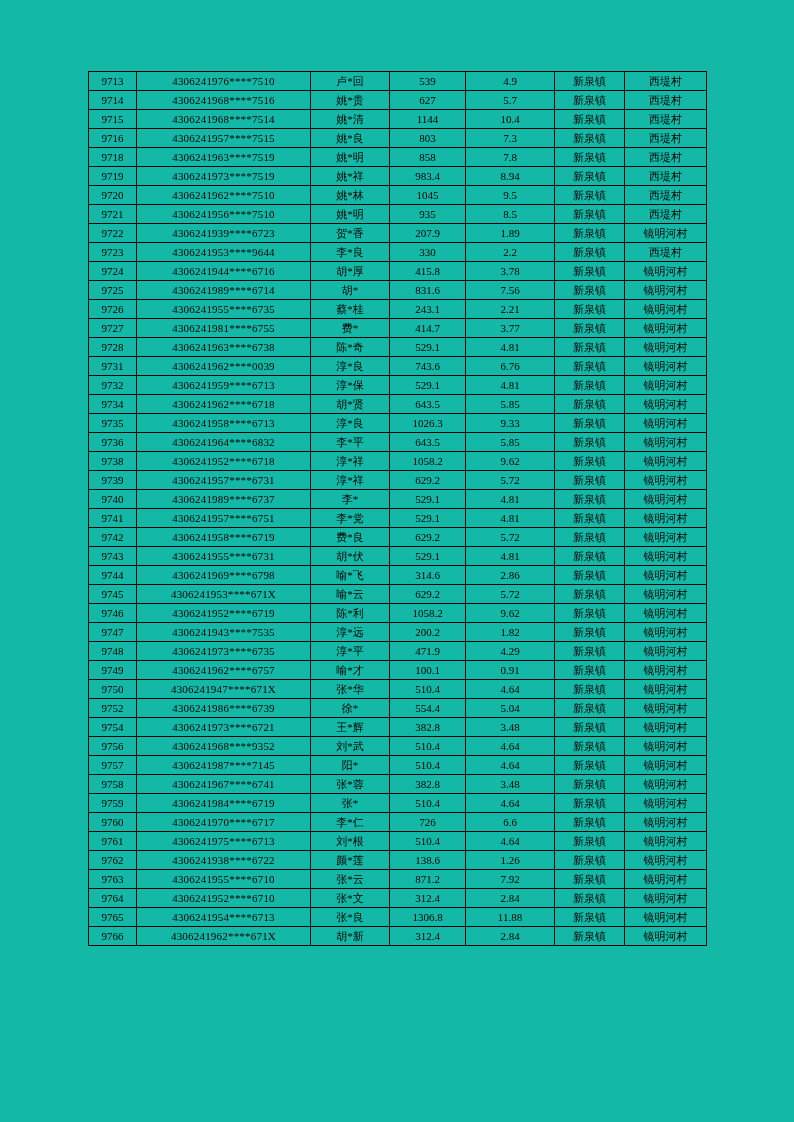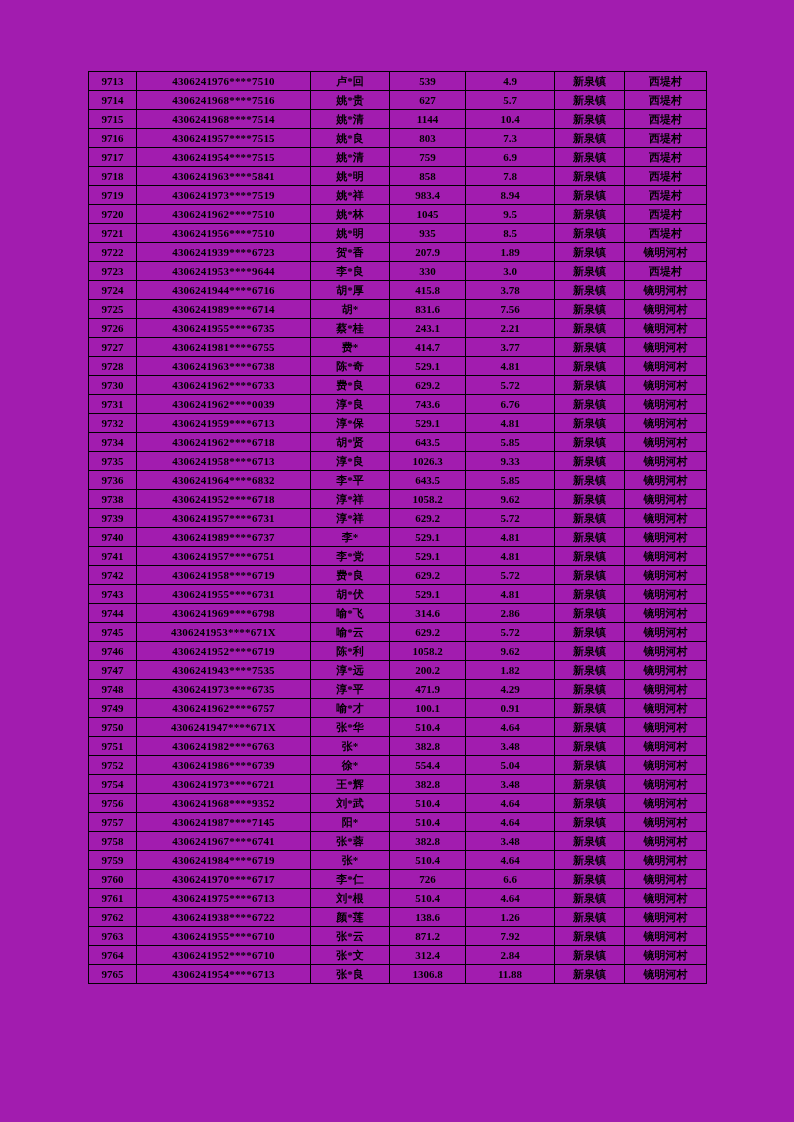--- a/index.html
+++ b/index.html
@@ -4,25 +4,24 @@
 <style>
   html, body {
     margin: 0;
     padding: 0;
     background: #ffffff;
   }
   .page {
     position: relative;
     width: 794px;
     height: 1122px;
-    background: #a21caf;
+    background: #14b8a6;
     font-family: "Liberation Serif", "DejaVu Serif", serif;
     color: #000000;
     overflow: hidden;
-    font-weight: bold;
   }
   table.records {
     position: absolute;
     left: 88px;
     top: 71px;
     width: 618px;
     border-collapse: collapse;
     table-layout: fixed;
   }
   table.records td {
@@ -85,31 +84,22 @@
         <tr>
           <td class="col-seq">9716</td>
           <td class="col-id">4306241957****7515</td>
           <td class="col-name">姚*良</td>
           <td class="col-amount">803</td>
           <td class="col-area">7.3</td>
           <td class="col-town">新泉镇</td>
           <td class="col-village">西堤村</td>
         </tr>
         <tr>
-          <td class="col-seq">9717</td>
-          <td class="col-id">4306241954****7515</td>
-          <td class="col-name">姚*清</td>
-          <td class="col-amount">759</td>
-          <td class="col-area">6.9</td>
-          <td class="col-town">新泉镇</td>
-          <td class="col-village">西堤村</td>
-        </tr>
-        <tr>
           <td class="col-seq">9718</td>
-          <td class="col-id">4306241963****5841</td>
+          <td class="col-id">4306241963****7519</td>
           <td class="col-name">姚*明</td>
           <td class="col-amount">858</td>
           <td class="col-area">7.8</td>
           <td class="col-town">新泉镇</td>
           <td class="col-village">西堤村</td>
         </tr>
         <tr>
           <td class="col-seq">9719</td>
           <td class="col-id">4306241973****7519</td>
           <td class="col-name">姚*祥</td>
@@ -143,21 +133,21 @@
           <td class="col-amount">207.9</td>
           <td class="col-area">1.89</td>
           <td class="col-town">新泉镇</td>
           <td class="col-village">镜明河村</td>
         </tr>
         <tr>
           <td class="col-seq">9723</td>
           <td class="col-id">4306241953****9644</td>
           <td class="col-name">李*良</td>
           <td class="col-amount">330</td>
-          <td class="col-area">3.0</td>
+          <td class="col-area">2.2</td>
           <td class="col-town">新泉镇</td>
           <td class="col-village">西堤村</td>
         </tr>
         <tr>
           <td class="col-seq">9724</td>
           <td class="col-id">4306241944****6716</td>
           <td class="col-name">胡*厚</td>
           <td class="col-amount">415.8</td>
           <td class="col-area">3.78</td>
           <td class="col-town">新泉镇</td>
@@ -193,29 +183,20 @@
         <tr>
           <td class="col-seq">9728</td>
           <td class="col-id">4306241963****6738</td>
           <td class="col-name">陈*奇</td>
           <td class="col-amount">529.1</td>
           <td class="col-area">4.81</td>
           <td class="col-town">新泉镇</td>
           <td class="col-village">镜明河村</td>
         </tr>
         <tr>
-          <td class="col-seq">9730</td>
-          <td class="col-id">4306241962****6733</td>
-          <td class="col-name">费*良</td>
-          <td class="col-amount">629.2</td>
-          <td class="col-area">5.72</td>
-          <td class="col-town">新泉镇</td>
-          <td class="col-village">镜明河村</td>
-        </tr>
-        <tr>
           <td class="col-seq">9731</td>
           <td class="col-id">4306241962****0039</td>
           <td class="col-name">淳*良</td>
           <td class="col-amount">743.6</td>
           <td class="col-area">6.76</td>
           <td class="col-town">新泉镇</td>
           <td class="col-village">镜明河村</td>
         </tr>
         <tr>
           <td class="col-seq">9732</td>
@@ -364,29 +345,20 @@
         <tr>
           <td class="col-seq">9750</td>
           <td class="col-id">4306241947****671X</td>
           <td class="col-name">张*华</td>
           <td class="col-amount">510.4</td>
           <td class="col-area">4.64</td>
           <td class="col-town">新泉镇</td>
           <td class="col-village">镜明河村</td>
         </tr>
         <tr>
-          <td class="col-seq">9751</td>
-          <td class="col-id">4306241982****6763</td>
-          <td class="col-name">张*</td>
-          <td class="col-amount">382.8</td>
-          <td class="col-area">3.48</td>
-          <td class="col-town">新泉镇</td>
-          <td class="col-village">镜明河村</td>
-        </tr>
-        <tr>
           <td class="col-seq">9752</td>
           <td class="col-id">4306241986****6739</td>
           <td class="col-name">徐*</td>
           <td class="col-amount">554.4</td>
           <td class="col-area">5.04</td>
           <td class="col-town">新泉镇</td>
           <td class="col-village">镜明河村</td>
         </tr>
         <tr>
           <td class="col-seq">9754</td>
@@ -480,15 +452,24 @@
         </tr>
         <tr>
           <td class="col-seq">9765</td>
           <td class="col-id">4306241954****6713</td>
           <td class="col-name">张*良</td>
           <td class="col-amount">1306.8</td>
           <td class="col-area">11.88</td>
           <td class="col-town">新泉镇</td>
           <td class="col-village">镜明河村</td>
         </tr>
+        <tr>
+          <td class="col-seq">9766</td>
+          <td class="col-id">4306241962****671X</td>
+          <td class="col-name">胡*新</td>
+          <td class="col-amount">312.4</td>
+          <td class="col-area">2.84</td>
+          <td class="col-town">新泉镇</td>
+          <td class="col-village">镜明河村</td>
+        </tr>
       </tbody>
   </table>
 </div>
 
 </body></html>

